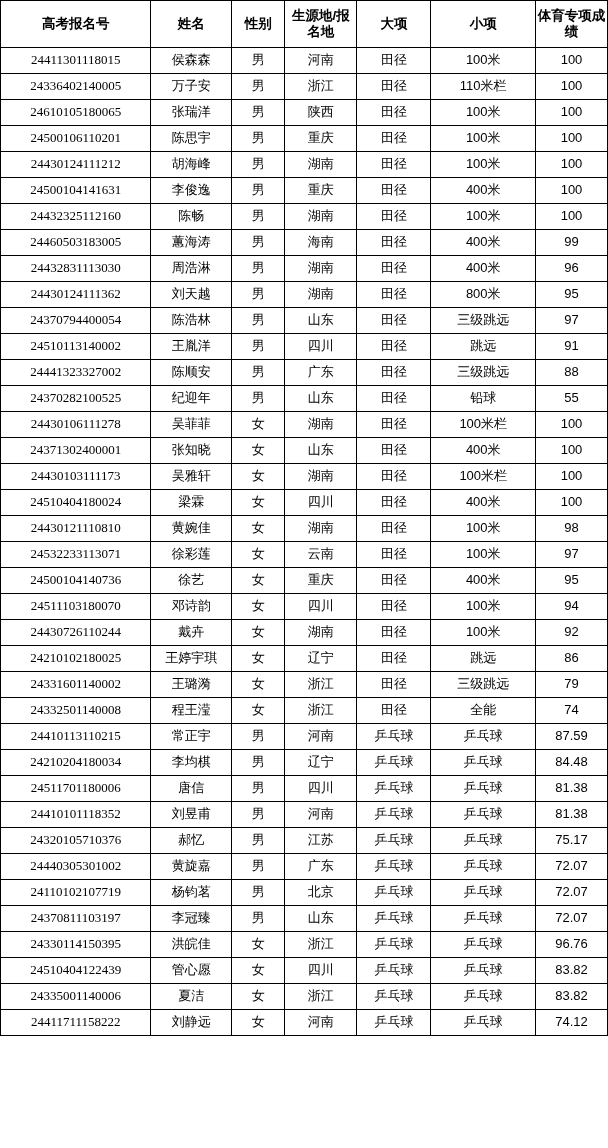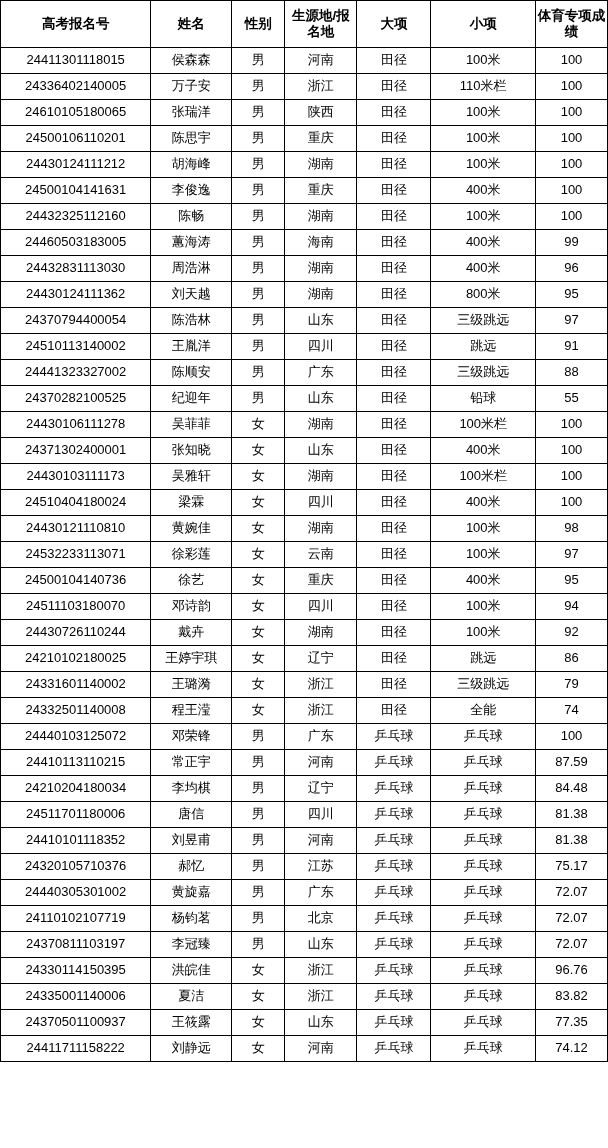--- a/index.html
+++ b/index.html
@@ -46,20 +46,21 @@
   col.c5 { width: 96px; }
   col.c6 { width: 66px; }
 
   td.name-cell, td.gender-cell, td.origin-cell,
   td.major-cell, td.minor-cell {
     font-size: 13px;
   }
   td.id-cell {
     font-size: 13px;
     letter-spacing: 0px;
+    font-family: Liberation Serif, serif;
   }
   td.score-cell {
     font-size: 13px;
   }
 </style>
 </head>
 <body>
 
 <table class="score-table">
   <colgroup>
@@ -311,29 +312,20 @@
       <tr>
         <td class="id-cell">24332501140008</td>
         <td class="name-cell">程王滢</td>
         <td class="gender-cell">女</td>
         <td class="origin-cell">浙江</td>
         <td class="major-cell">田径</td>
         <td class="minor-cell">全能</td>
         <td class="score-cell">74</td>
       </tr>
       <tr>
-        <td class="id-cell">24440103125072</td>
-        <td class="name-cell">邓荣锋</td>
-        <td class="gender-cell">男</td>
-        <td class="origin-cell">广东</td>
-        <td class="major-cell">乒乓球</td>
-        <td class="minor-cell">乒乓球</td>
-        <td class="score-cell">100</td>
-      </tr>
-      <tr>
         <td class="id-cell">24410113110215</td>
         <td class="name-cell">常正宇</td>
         <td class="gender-cell">男</td>
         <td class="origin-cell">河南</td>
         <td class="major-cell">乒乓球</td>
         <td class="minor-cell">乒乓球</td>
         <td class="score-cell">87.59</td>
       </tr>
       <tr>
         <td class="id-cell">24210204180034</td>
@@ -401,36 +393,36 @@
       <tr>
         <td class="id-cell">24330114150395</td>
         <td class="name-cell">洪皖佳</td>
         <td class="gender-cell">女</td>
         <td class="origin-cell">浙江</td>
         <td class="major-cell">乒乓球</td>
         <td class="minor-cell">乒乓球</td>
         <td class="score-cell">96.76</td>
       </tr>
       <tr>
+        <td class="id-cell">24510404122439</td>
+        <td class="name-cell">管心愿</td>
+        <td class="gender-cell">女</td>
+        <td class="origin-cell">四川</td>
+        <td class="major-cell">乒乓球</td>
+        <td class="minor-cell">乒乓球</td>
+        <td class="score-cell">83.82</td>
+      </tr>
+      <tr>
         <td class="id-cell">24335001140006</td>
         <td class="name-cell">夏洁</td>
         <td class="gender-cell">女</td>
         <td class="origin-cell">浙江</td>
         <td class="major-cell">乒乓球</td>
         <td class="minor-cell">乒乓球</td>
         <td class="score-cell">83.82</td>
-      </tr>
-      <tr>
-        <td class="id-cell">24370501100937</td>
-        <td class="name-cell">王筱露</td>
-        <td class="gender-cell">女</td>
-        <td class="origin-cell">山东</td>
-        <td class="major-cell">乒乓球</td>
-        <td class="minor-cell">乒乓球</td>
-        <td class="score-cell">77.35</td>
       </tr>
       <tr>
         <td class="id-cell">24411711158222</td>
         <td class="name-cell">刘静远</td>
         <td class="gender-cell">女</td>
         <td class="origin-cell">河南</td>
         <td class="major-cell">乒乓球</td>
         <td class="minor-cell">乒乓球</td>
         <td class="score-cell">74.12</td>
       </tr>

